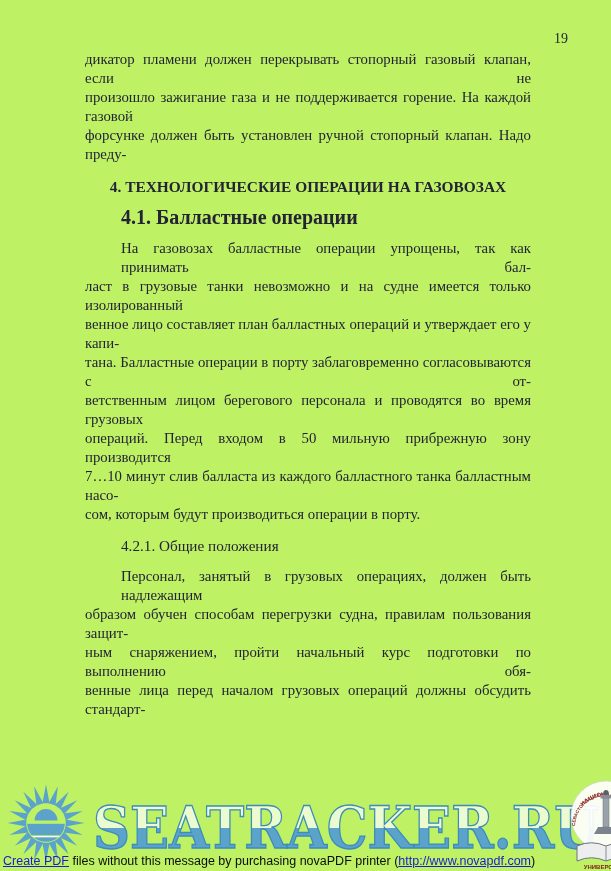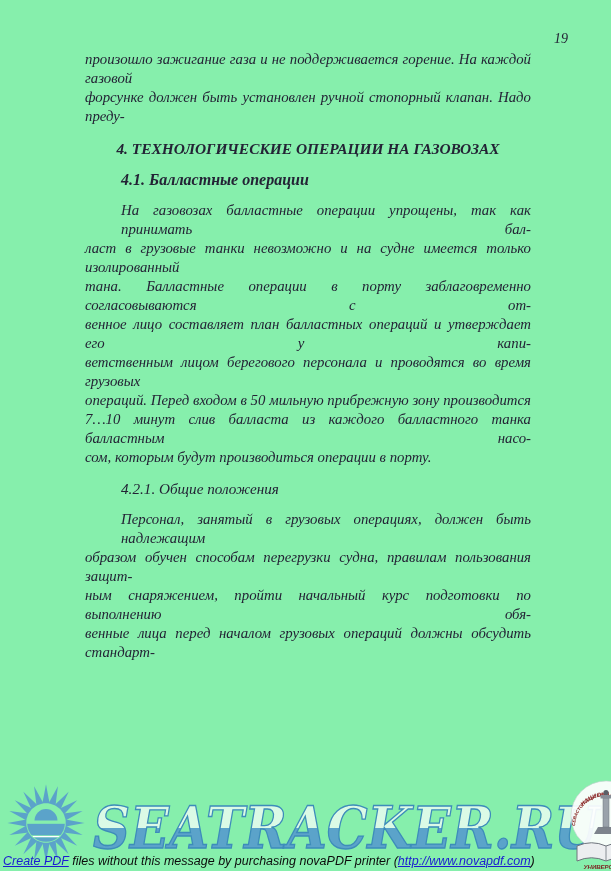--- a/index.html
+++ b/index.html
@@ -1,31 +1,31 @@
 <!DOCTYPE html>
 <html><head>
 <meta charset="utf-8">
 <style>
   html,body { margin:0; padding:0; background:#fff; }
   .page {
-    position:relative; width:611px; height:871px; background:#86efac;
-    overflow:hidden; font-family:"Liberation Serif", serif; color:#232335;font-style:italic;
+    position:relative; width:611px; height:871px; background:#bef264;
+    overflow:hidden; font-family:"Liberation Serif", serif; color:#232335;
   }
   .pageno {
     position:absolute; top:31px; right:43px; font-size:14px; color:#232335;
   }
   .content {
     position:absolute; left:85px; top:50px; width:446px;
     font-size:14.8px; line-height:19px;
   }
   .tl { text-align:justify; text-align-last:justify; }
   .tl-last { text-align-last:left; }
   .para.indent .tl:first-child { padding-left:36px; }
   .h-main { font-weight:bold; text-align:center; margin:13px 0 12px 0; font-size:15.4px; }
-  .h-sub  { font-weight:bold; padding-left:36px; margin:12px 0 12px 0; font-size:16px; }
+  .h-sub  { font-weight:bold; padding-left:36px; margin:12px 0 12px 0; font-size:20px; }
   .h-sub2 { padding-left:36px; margin:12px 0 12px 0; font-size:15.2px; }
 
   .watermark { position:absolute; left:0; top:780px; width:611px; height:86px; z-index:1; }
   .sun-icon { position:absolute; left:5px; top:2px; width:82px; height:82px; }
   .wm-text-svg { position:absolute; left:90px; top:18px; width:512px; height:60px; }
   .content, .pageno { z-index:2; }
   .emblem { position:absolute; left:564px; top:774px; width:84px; height:97px; z-index:4; }
   .pdf-footer {
     position:absolute; left:3px; bottom:3px; z-index:5;
     font-family:"Liberation Sans", sans-serif; font-size:12.5px; color:#0c0c0c;
@@ -35,30 +35,31 @@
 </style>
 </head>
 <body>
 
 <div class="page">
 
   <div class="pageno">19</div>
 
   <div class="content">
     <div class="para">
+        <div class="tl">дикатор пламени должен перекрывать стопорный газовый клапан, если не</div>
         <div class="tl">произошло зажигание газа и не поддерживается горение. На каждой газовой</div>
         <div class="tl">форсунке должен быть установлен ручной стопорный клапан. Надо преду-</div>
       </div>
     <div class="h-main">4. ТЕХНОЛОГИЧЕСКИЕ ОПЕРАЦИИ НА ГАЗОВОЗАХ</div>
     <div class="h-sub">4.1. Балластные операции</div>
     <div class="para indent">
         <div class="tl">На газовозах балластные операции упрощены, так как принимать бал-</div>
         <div class="tl">ласт в грузовые танки невозможно и на судне имеется только изолированный</div>
+        <div class="tl">венное лицо составляет план балластных операций и утверждает его у капи-</div>
         <div class="tl">тана. Балластные операции в порту заблаговременно согласовываются с от-</div>
-        <div class="tl">венное лицо составляет план балластных операций и утверждает его у капи-</div>
         <div class="tl">ветственным лицом берегового персонала и проводятся во время грузовых</div>
         <div class="tl">операций. Перед входом в 50 мильную прибрежную зону производится</div>
         <div class="tl">7…10 минут слив балласта из каждого балластного танка балластным насо-</div>
         <div class="tl tl-last">сом, которым будут производиться операции в порту.</div>
       </div>
     <div class="h-sub2">4.2.1. Общие положения</div>
     <div class="para indent">
         <div class="tl">Персонал, занятый в грузовых операциях, должен быть надлежащим</div>
         <div class="tl">образом обучен способам перегрузки судна, правилам пользования защит-</div>
         <div class="tl">ным снаряжением, пройти начальный курс  подготовки по выполнению обя-</div>

